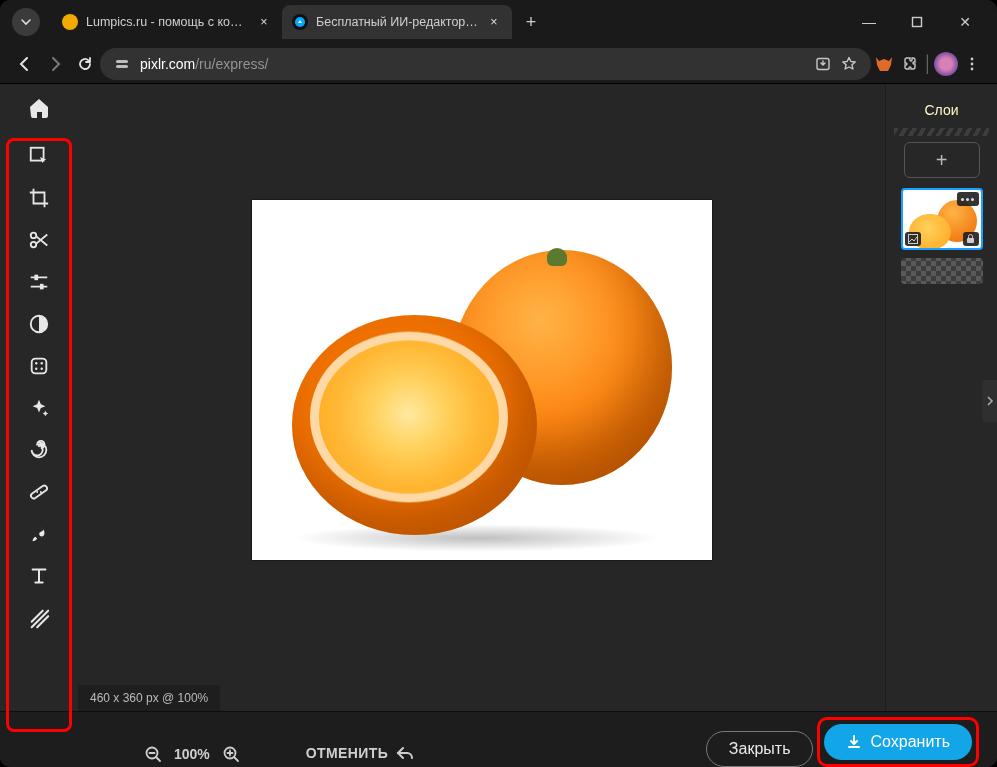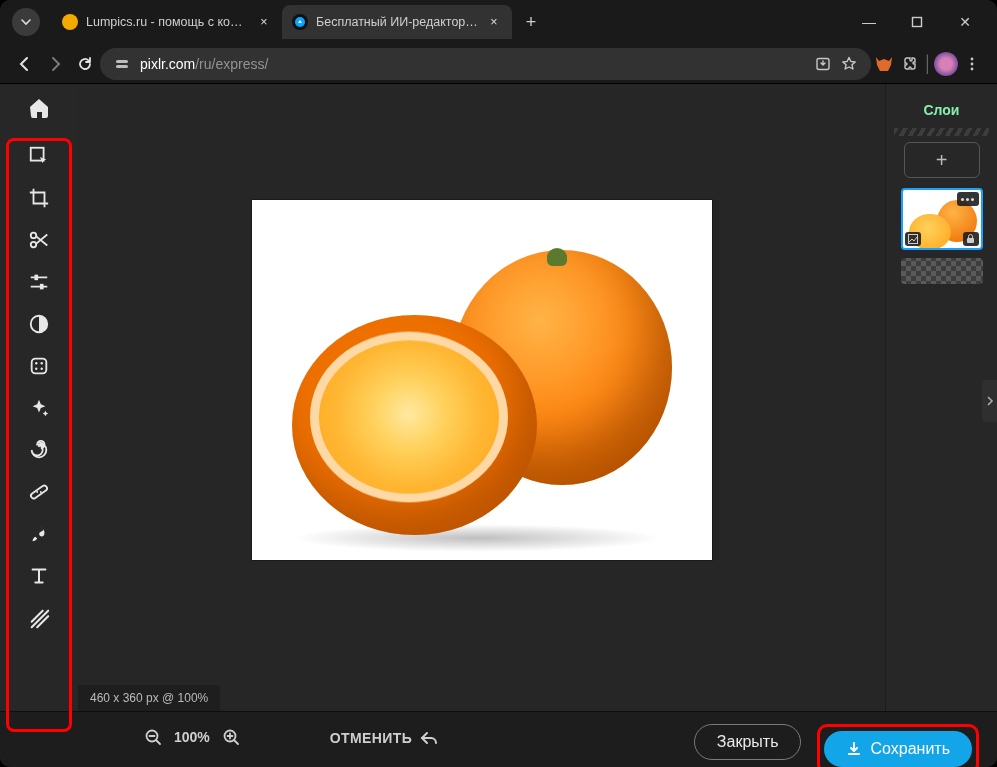--- a/index.html
+++ b/index.html
@@ -36,34 +36,34 @@
 .artboard { margin-top:116px; width:460px; height:360px; background:#fff; box-shadow:0 0 0 1px rgba(0,0,0,.3); position:relative; overflow:hidden; }
 .dims { position:absolute; left:0; bottom:0; height:26px; background:#1e1e1e; color:#bbb; font-size:12px; padding:0 12px; display:flex; align-items:center; }
 
 .orange-whole { position:absolute; top:50px; left:200px; width:220px; height:235px; border-radius:50%; background:radial-gradient(circle at 40% 30%, #ffb347 0%, #ff8a16 45%, #eb6a00 80%, #c25300 100%); box-shadow: inset -20px -35px 50px rgba(130,60,0,0.5); }
 .orange-whole::before { content:""; position:absolute; top:-2px; left:95px; width:20px; height:18px; background:#5c7a2f; border-radius:50% 50% 30% 30%; }
 .orange-half { position:absolute; top:115px; left:40px; width:245px; height:220px; border-radius:50%; background:#ef7100; box-shadow: inset -18px -28px 40px rgba(130,50,0,0.45); }
 .orange-half .face { position:absolute; top:14px; left:18px; width:198px; height:176px; border-radius:50%; background:radial-gradient(circle at 50% 48%, #ffe9a0 0%, #ffd15c 30%, #ffb733 60%, #ffa31a 100%); border:9px solid #ffd9a5; transform: rotateX(14deg); }
 .shadow { position:absolute; bottom:8px; left:40px; width:370px; height:28px; border-radius:50%; background: radial-gradient(ellipse at center, rgba(0,0,0,0.25) 0%, rgba(0,0,0,0) 70%); }
 
 .right { width:112px; background:#272727; border-left:1px solid #1c1c1c; display:flex; flex-direction:column; align-items:center; padding:8px 8px 0; position:relative; }
-.right-title { height:36px; display:flex; align-items:center; justify-content:center; font-size:14px; font-weight:700; color:#86efac; width:100%; }
+.right-title { height:36px; display:flex; align-items:center; justify-content:center; font-size:14px; font-weight:400; color:#fef9c3; width:100%; }
 .stripe { width:100%; height:8px; background: repeating-linear-gradient(120deg, #3d3d3d 0 4px, #272727 4px 8px); margin-bottom:6px; }
 .add-layer { width:76px; height:36px; border:1px solid #555; border-radius:6px; display:flex; align-items:center; justify-content:center; color:#bbb; font-size:20px; margin-bottom:10px; }
 .layer-thumb { width:82px; height:62px; border:2px solid #18a1ff; border-radius:4px; background:#fff; position:relative; overflow:hidden; margin-bottom:8px; }
 .layer-thumb .mini-whole { position:absolute; top:10px; left:34px; width:40px; height:42px; border-radius:50%; background:radial-gradient(circle at 40% 30%, #ffb347, #eb6a00); }
 .layer-thumb .mini-half { position:absolute; top:24px; left:6px; width:42px; height:36px; border-radius:50%; background:radial-gradient(circle at 45% 40%, #ffd15c, #ffa31a); }
 .layer-thumb .dots { position:absolute; top:2px; right:2px; width:22px; height:14px; background:rgba(30,30,30,.9); border-radius:3px; display:flex; align-items:center; justify-content:center; gap:2px; }
 .layer-thumb .dots span { width:3px; height:3px; border-radius:50%; background:#ddd; }
 .layer-thumb .badge-img { position:absolute; bottom:2px; left:2px; width:16px; height:14px; background:rgba(30,30,30,.9); border-radius:3px; display:flex; align-items:center; justify-content:center; }
 .layer-thumb .badge-lock { position:absolute; bottom:2px; right:2px; width:16px; height:14px; background:rgba(30,30,30,.9); border-radius:3px; display:flex; align-items:center; justify-content:center; }
 .layer-empty { width:82px; height:26px; border-radius:4px; background: repeating-conic-gradient(#5a5a5a 0% 25%, #3d3d3d 0% 50%) 0/10px 10px; }
 .right-edge { position:absolute; right:-1px; top:296px; width:16px; height:42px; background:#2f2f2f; border-radius:4px 0 0 4px; display:flex; align-items:center; justify-content:center; color:#aaa; }
 
-.bottombar { height:56px; background:#1d1d1d; display:flex; align-items:flex-start; padding:12px 18px 0 140px; gap:16px; border-top: 1px solid #0e0e0e; }
+.bottombar { height:56px; background:#1d1d1d; display:flex; align-items:flex-end; padding:12px 18px 0 140px; gap:4px; border-top: 1px solid #0e0e0e; }
 .zoom-group { display:flex; align-items:center; gap:8px; color:#cfcfcf; font-weight:700; font-size:14px; }
 .z-btn { width:26px; height:26px; display:flex; align-items:center; justify-content:center; }
 .ub { display:flex; align-items:center; gap:8px; font-weight:800; font-size:14px; letter-spacing:.4px; color:#cfcfcf; padding:6px 10px; }
 .btn { height:36px; border-radius:18px; padding:0 22px; display:flex; align-items:center; justify-content:center; font-weight:400; font-size:16px; gap:8px; }
 .btn-ghost { border:1.5px solid #7a7a7a; color:#eaeaea; }
 .btn-primary { background:#12a5e8; color:#fff; }
 .hl-red { border:3px solid #f00; border-radius:10px; padding:4px; }
 .spacer { flex:1; }
 svg { display:block; }
 </style>

